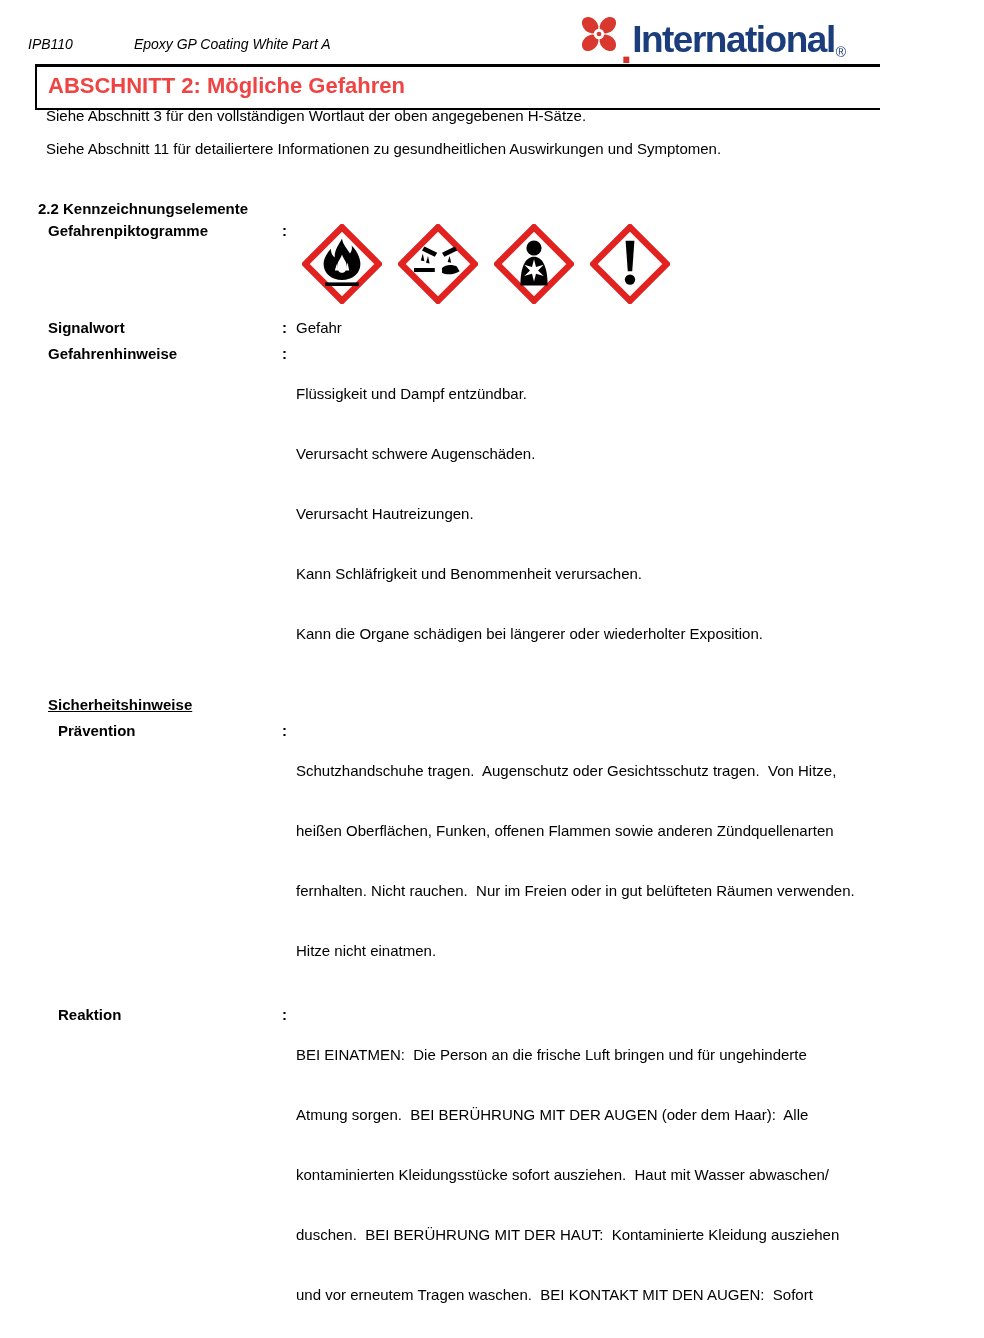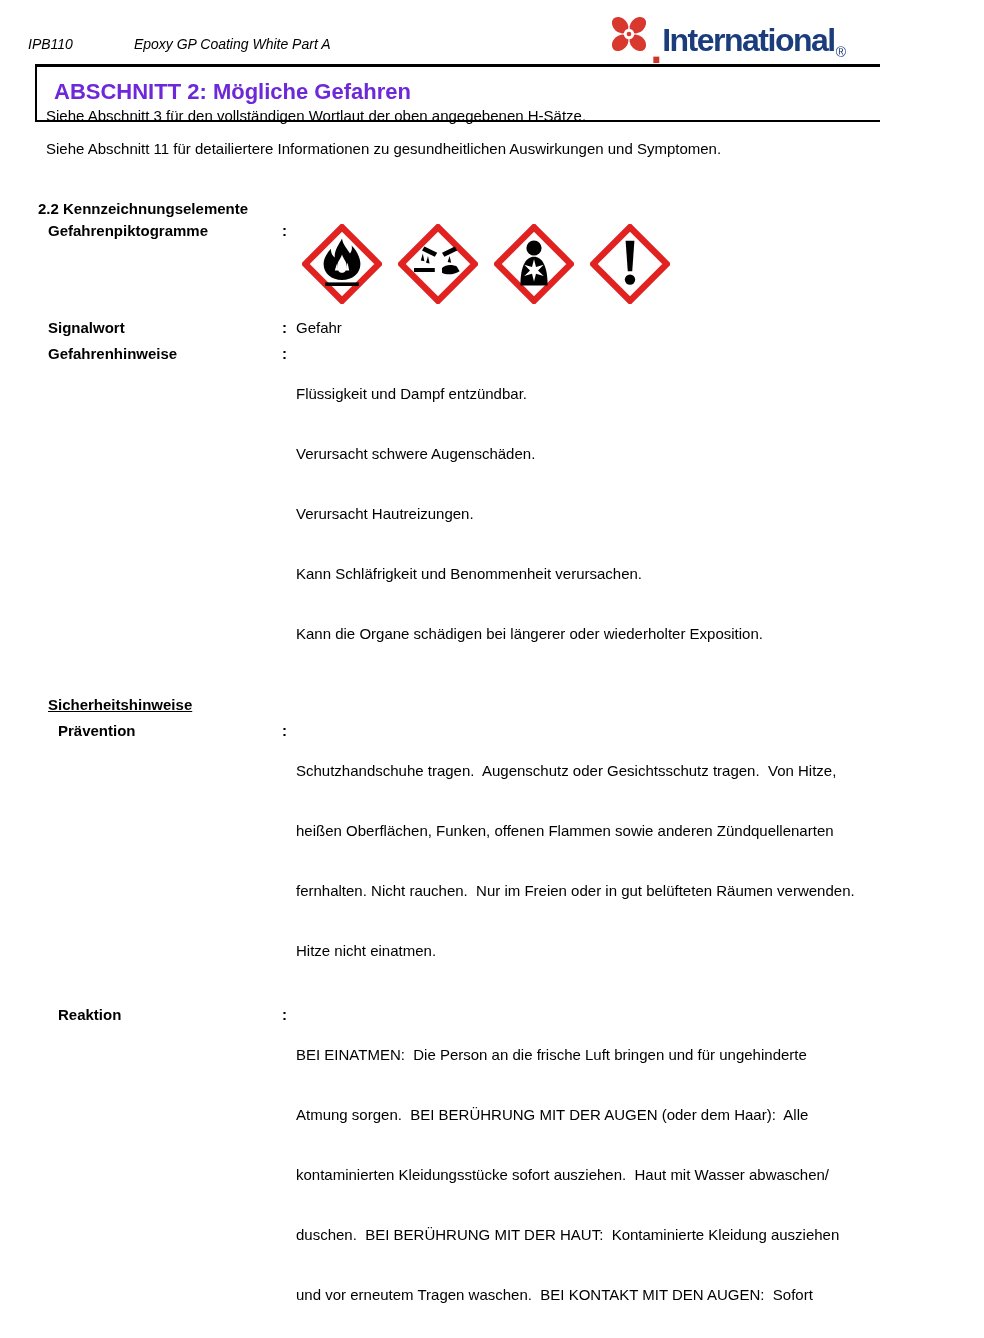--- a/index.html
+++ b/index.html
@@ -8,29 +8,29 @@
     font-family:"Liberation Sans","DejaVu Sans",sans-serif;
     color:#000;font-size:15px;line-height:20px;overflow:hidden;
   }
   
   .doc-header{position:absolute;top:34px;left:28px;font-style:italic;font-size:14px;white-space:nowrap;}
   .doc-code{display:inline-block;min-width:72px;}
   .doc-product{display:inline-block;margin-left:30px;}
   .logo{position:absolute;top:8px;right:34px;display:flex;align-items:flex-end;}
   .logo svg{width:52px;height:52px;display:block;}
   .logo-dot{color:#d0342c;font-weight:bold;font-size:42px;line-height:22px;margin-left:-5px;}
-  .logo-text{color:#1b3d7c;font-weight:bold;font-size:32px;line-height:40px;letter-spacing:-1.5px;}
+  .logo-text{color:#1b3d7c;font-weight:bold;font-size:37px;line-height:40px;letter-spacing:-1.5px;}
   .logo-reg{color:#1b3d7c;font-size:14px;line-height:16px;margin-left:1px;}
   
   .title-box{
     position:absolute;top:64px;left:35px;width:884px;
     border:2px solid #000;border-top-width:3px;background:#fff;
     padding:2px 6px 5px 7px;
   }
-  .title-box h1{margin:10px;font-size:22px;line-height:26px;color:#6d28d9;font-weight:bold;}
+  .title-box h1{margin:4px;font-size:22px;line-height:26px;color:#ef4444;font-weight:bold;}
   
   .content{position:absolute;top:98px;left:0;width:984px;}
   .intro{padding-left:46px;padding-right:44px;white-space:pre-wrap;}
   .intro.first{margin-top:8px;}
   .intro.second{margin-top:13px;}
   .subheading{font-weight:bold;padding-left:38px;margin-top:40px;}
   
   .row{
     display:grid;grid-template-columns:234px 14px 1fr;
     padding-left:48px;padding-right:18px;margin-top:5px;align-items:start;

